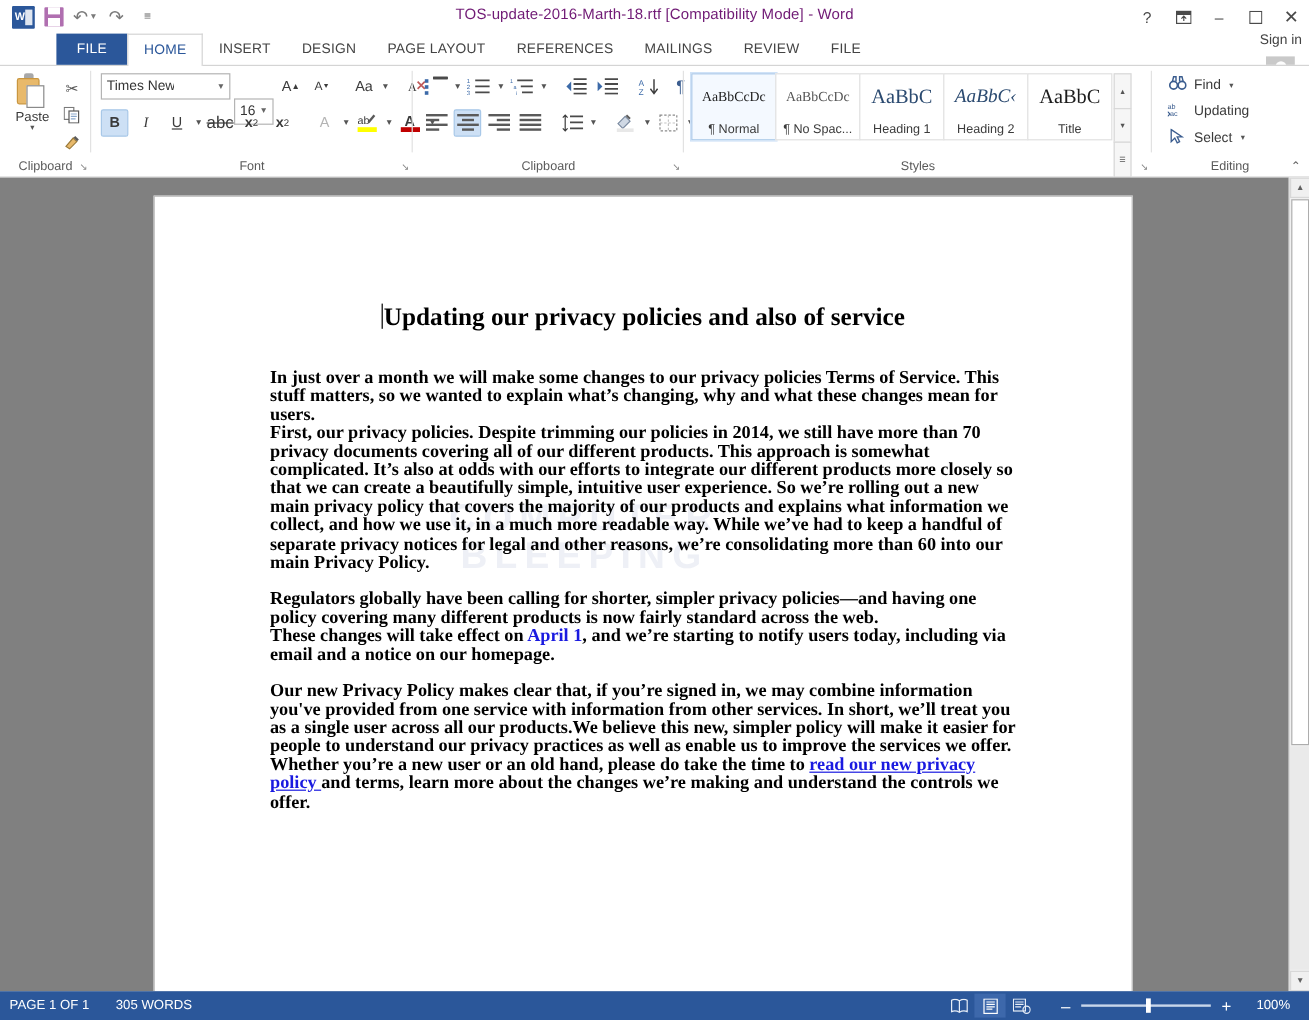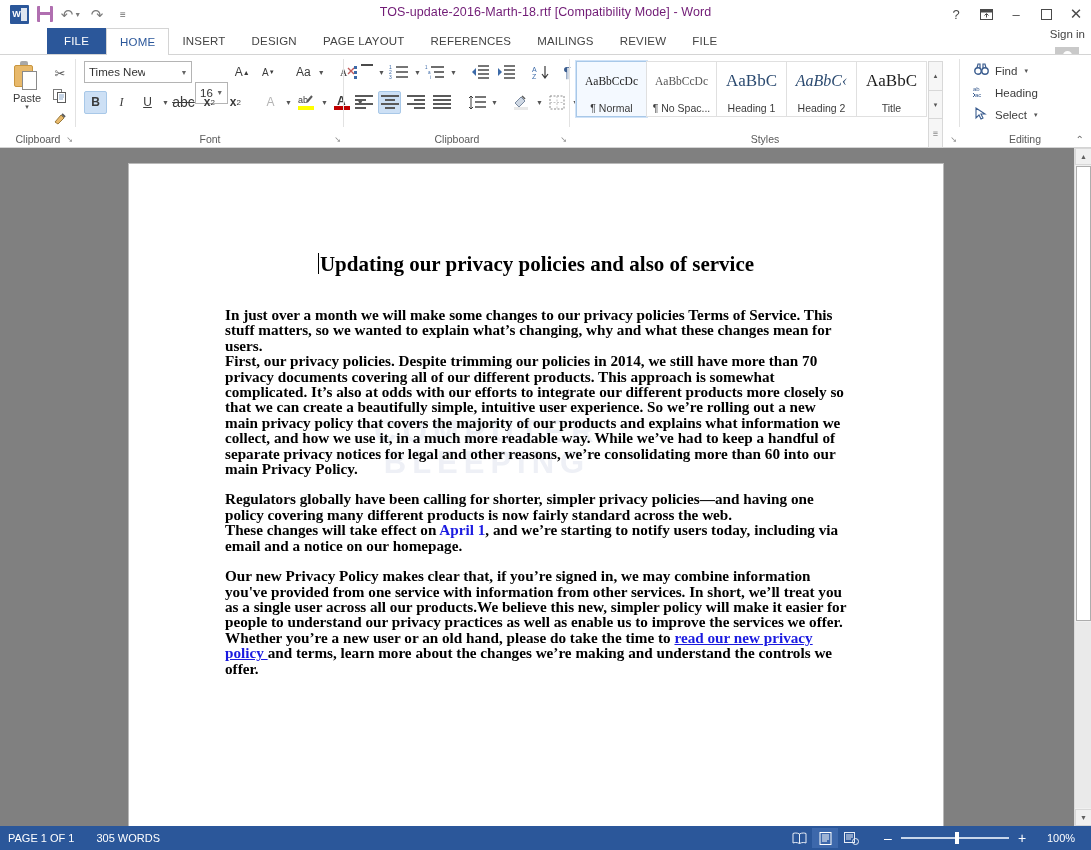--- a/index.html
+++ b/index.html
@@ -638,21 +638,21 @@
           <span style="font-size:7px;color:#555;margin-left:2px;">▾</span>
         </div>
         <div class="edit-row">
           <span class="edit-ico">
             <svg width="16" height="13" viewBox="0 0 16 13">
                 <text x="0" y="6" font-size="6" fill="#3b5d8f">ab</text>
                 <text x="2" y="12" font-size="6" fill="#3b5d8f">ac</text>
                 <path d="M0 8 L2 10 L0 12" fill="none" stroke="#3b5d8f"></path>
               </svg>
           </span>
-          <span>Heading</span>
+          <span>Updating</span>
         </div>
         <div class="edit-row">
           <span class="edit-ico">
             <svg width="12" height="13" viewBox="0 0 12 13">
                 <path d="M1 1 L1 11 L4 8 L6 12 L8 11 L6 7 L10 7 Z" fill="none" stroke="#3b5d8f" stroke-width="1.1"></path>
               </svg>
           </span>
           <span>Select</span>
           <span style="font-size:7px;color:#555;margin-left:2px;">▾</span>
         </div>

